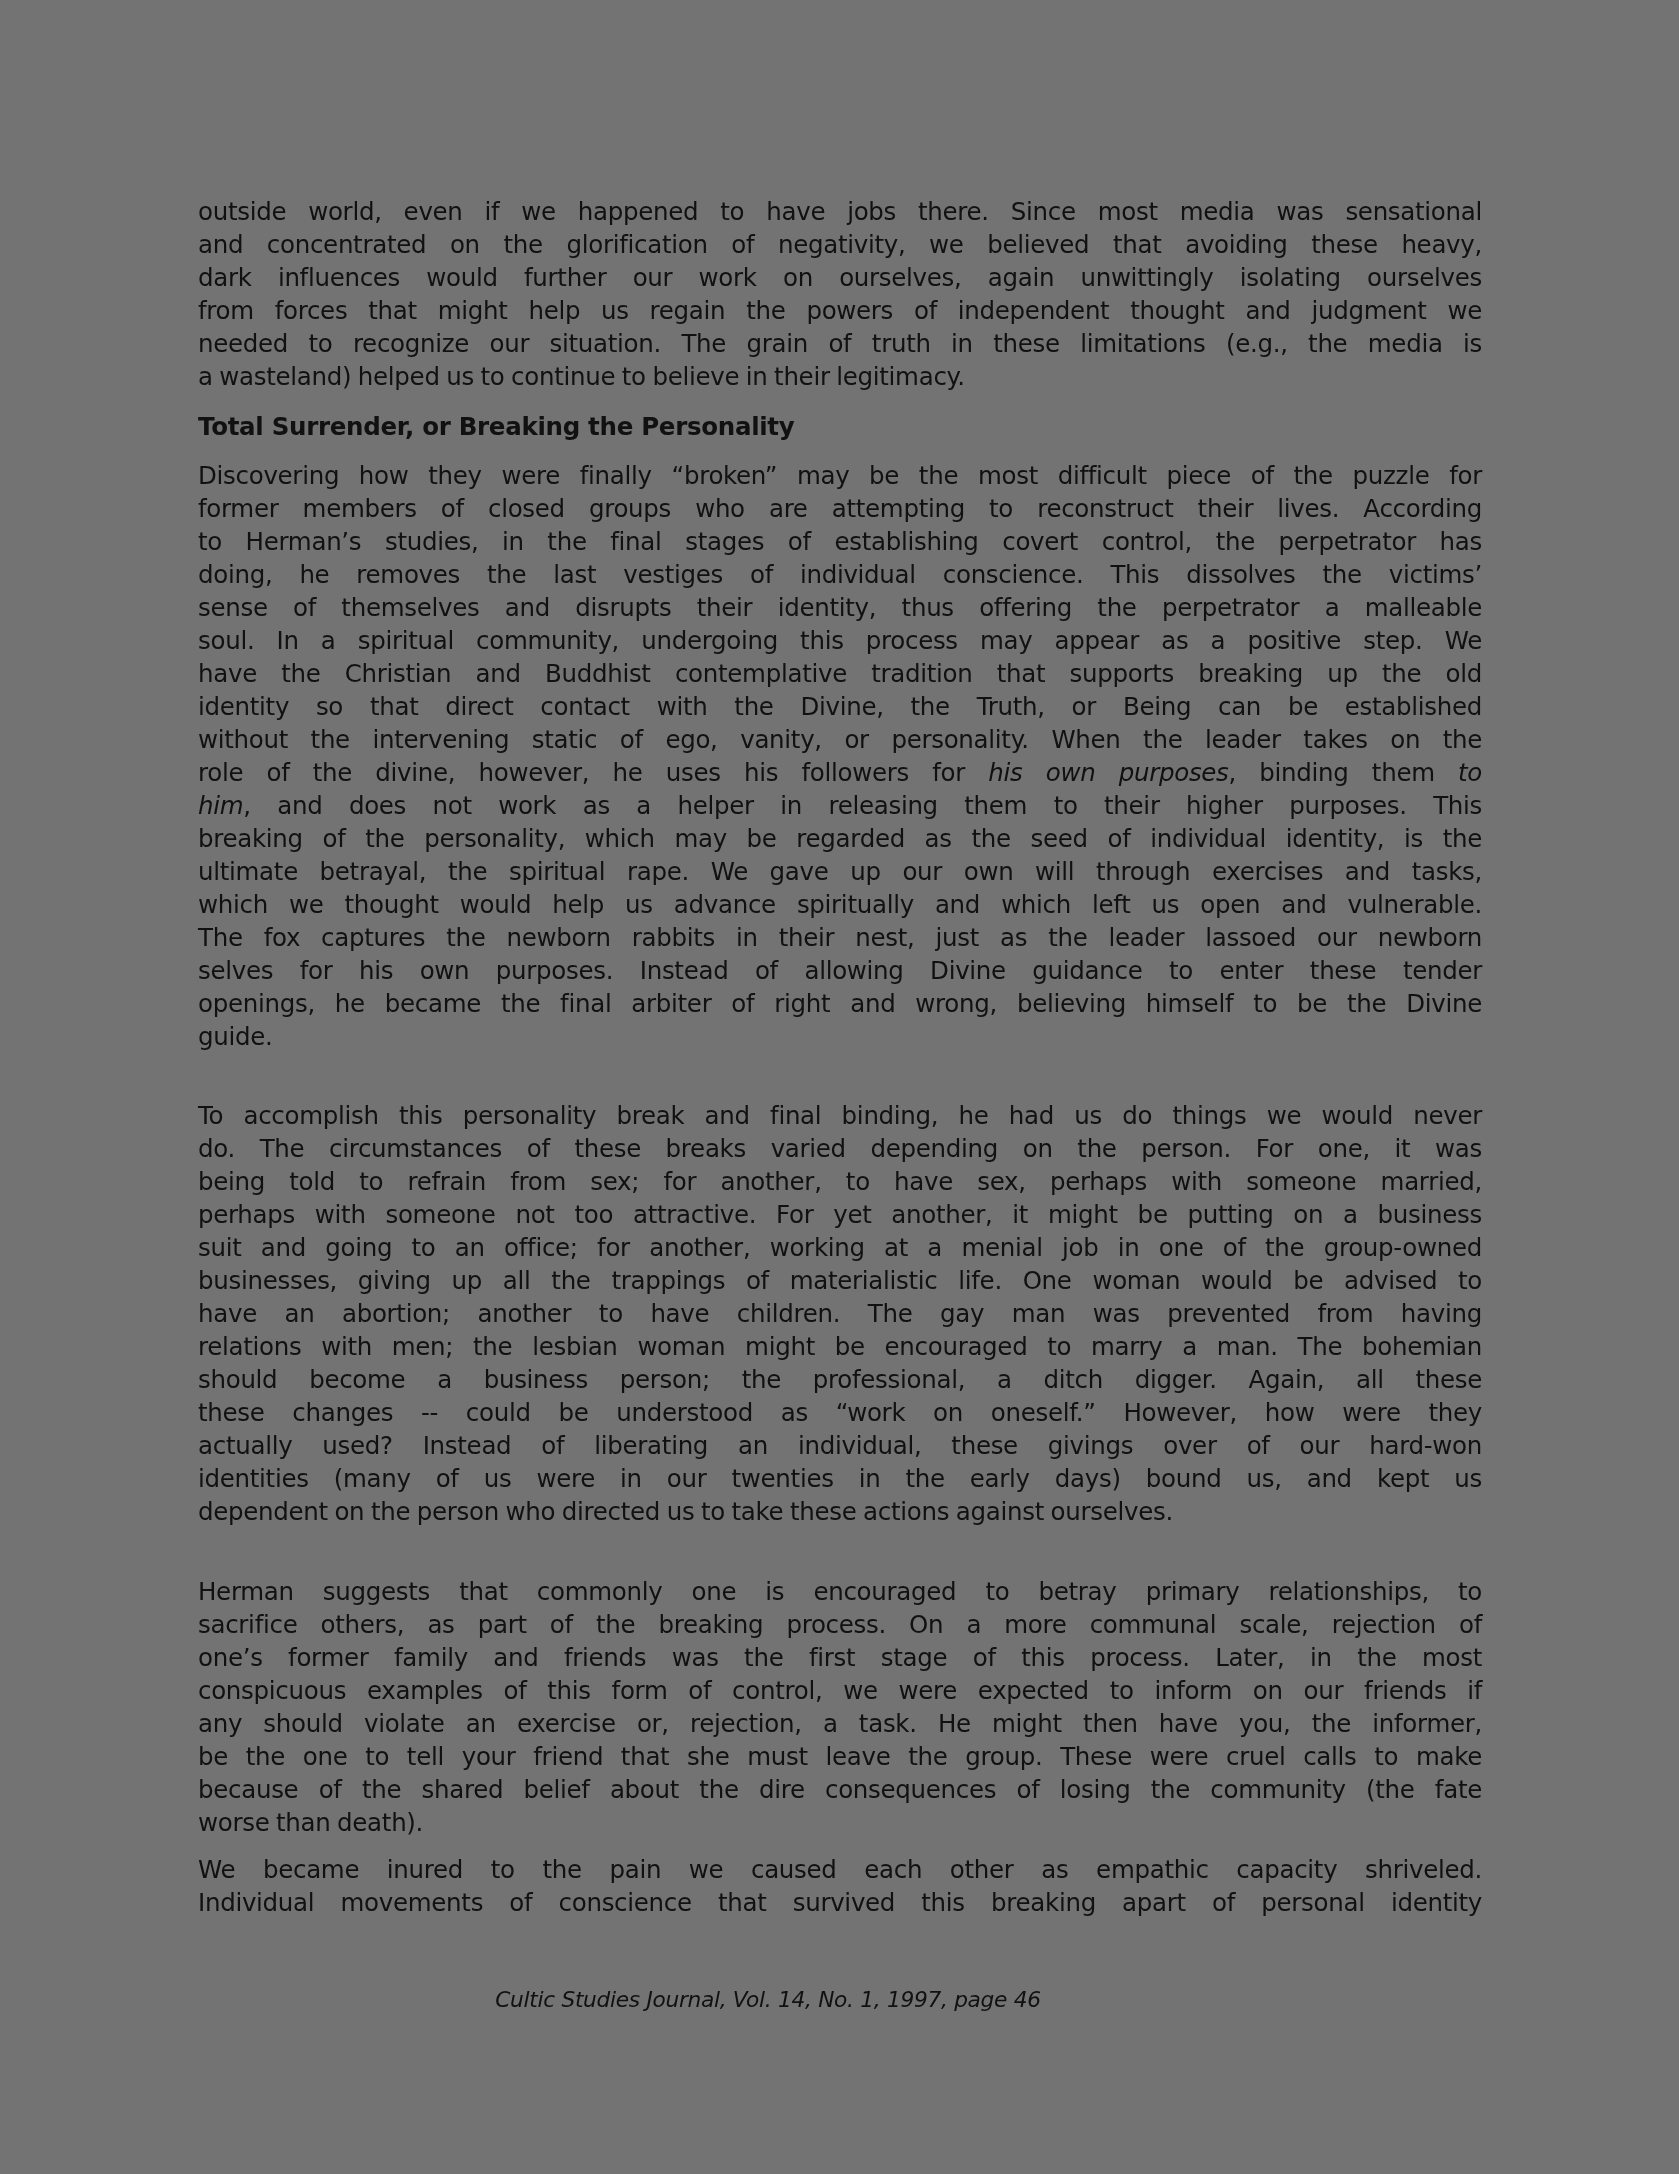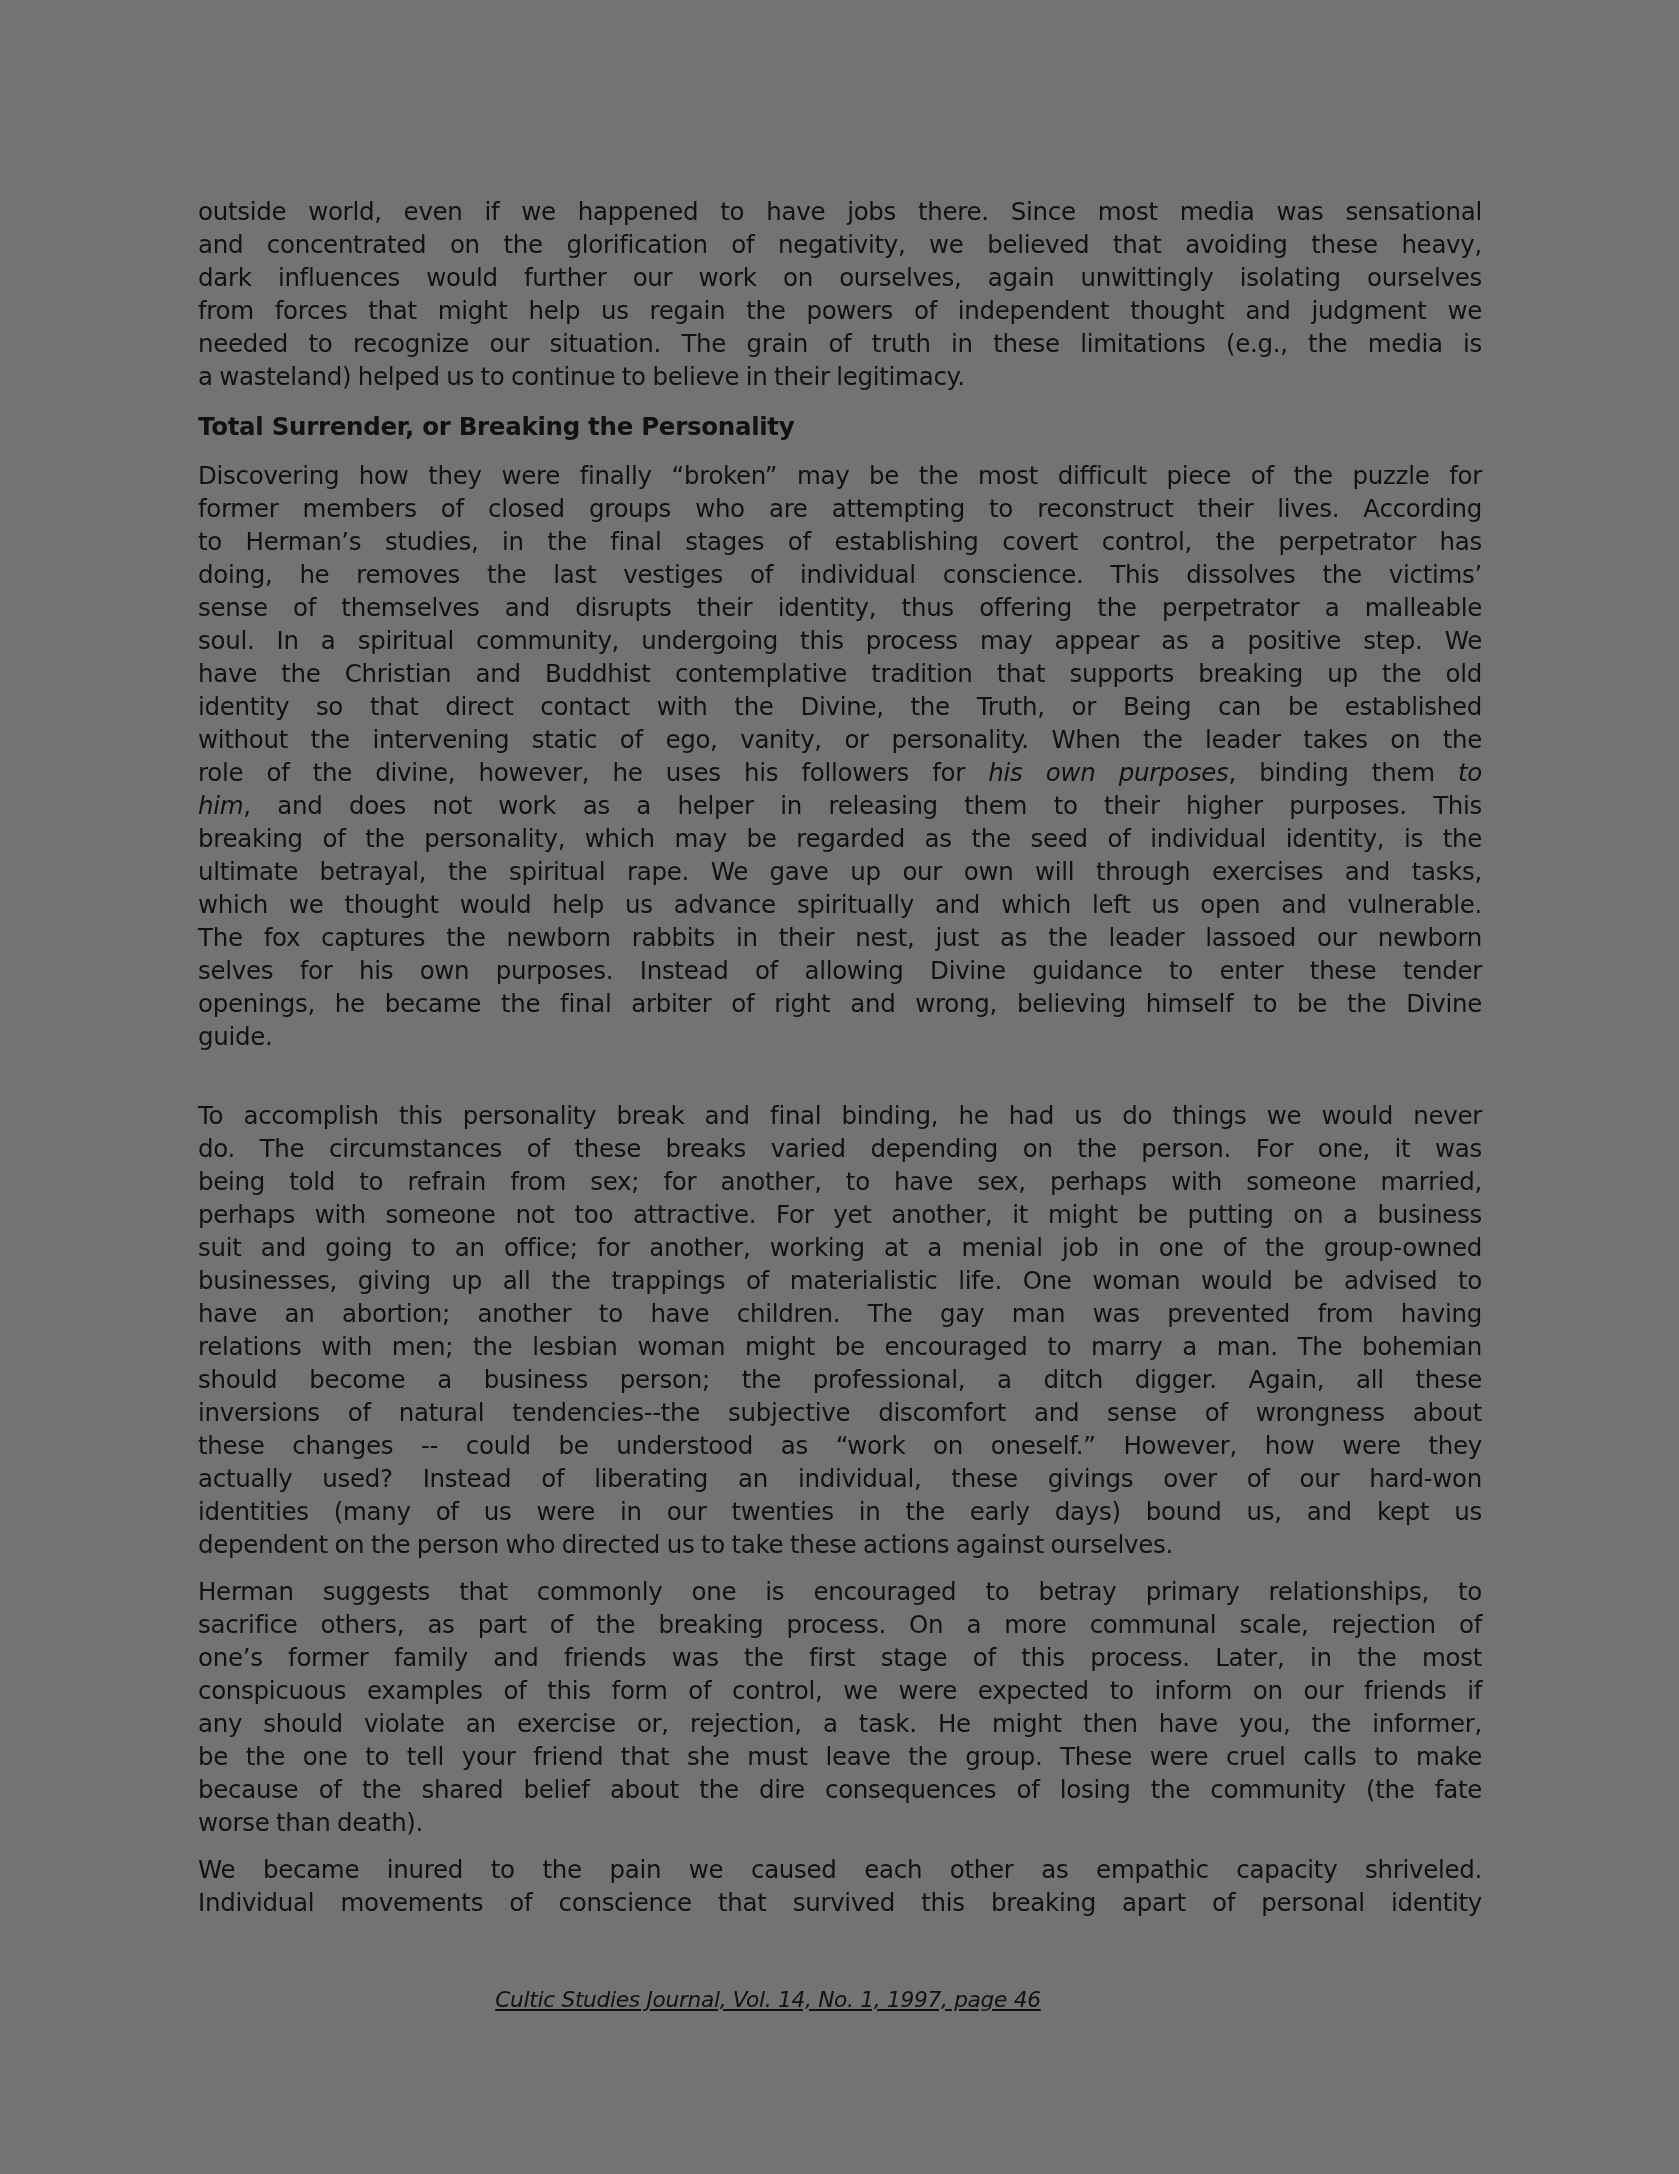--- a/index.html
+++ b/index.html
@@ -29,21 +29,20 @@
     letter-spacing: -0.3px;
   }
   .footer {
     position: absolute; left: 0; width: 1536px; top: 1987px;
     text-align: center;
     font-family: "DejaVu Sans", sans-serif;
     font-style: italic;
     font-size: 21.7px;
     color: #111;
     letter-spacing: -0.3px;
-    text-decoration: underline;
   }
   em { font-style: italic; }
 </style>
 </head>
 <body>
 
 <div class="page">
 
   <div class="block" style="top:195px;">
     <div class="line" style="">outside world, even if we happened to have jobs there. Since most media was sensational</div>
@@ -80,21 +79,20 @@
   <div class="block" style="top:1099px;">
     <div class="line" style="">To accomplish this personality break and final binding, he had us do things we would never</div>
     <div class="line" style="">do. The circumstances of these breaks varied depending on the person. For one, it was</div>
     <div class="line" style="">being told to refrain from sex; for another, to have sex, perhaps with someone married,</div>
     <div class="line" style="">perhaps with someone not too attractive. For yet another, it might be putting on a business</div>
     <div class="line" style="">suit and going to an office; for another, working at a menial job in one of the group-owned</div>
     <div class="line" style="">businesses, giving up all the trappings of materialistic life. One woman would be advised to</div>
     <div class="line" style="">have an abortion; another to have children. The gay man was prevented from having</div>
     <div class="line" style="">relations with men; the lesbian woman might be encouraged to marry a man. The bohemian</div>
     <div class="line" style="">should become a business person; the professional, a ditch digger. Again, all these</div>
-    <div class="line" style="">inversions of natural tendencies--the subjective discomfort and sense of wrongness about</div>
     <div class="line" style="">these changes -- could be understood as “work on oneself.” However, how were they</div>
     <div class="line" style="">actually used? Instead of liberating an individual, these givings over of our hard-won</div>
     <div class="line" style="">identities (many of us were in our twenties in the early days) bound us, and kept us</div>
     <div class="line last" style="">dependent on the person who directed us to take these actions against ourselves.</div>
   </div>
 
   <div class="block" style="top:1575px;">
     <div class="line" style="">Herman suggests that commonly one is encouraged to betray primary relationships, to</div>
     <div class="line" style="">sacrifice others, as part of the breaking process. On a more communal scale, rejection of</div>
     <div class="line" style="">one’s former family and friends was the first stage of this process. Later, in the most</div>

